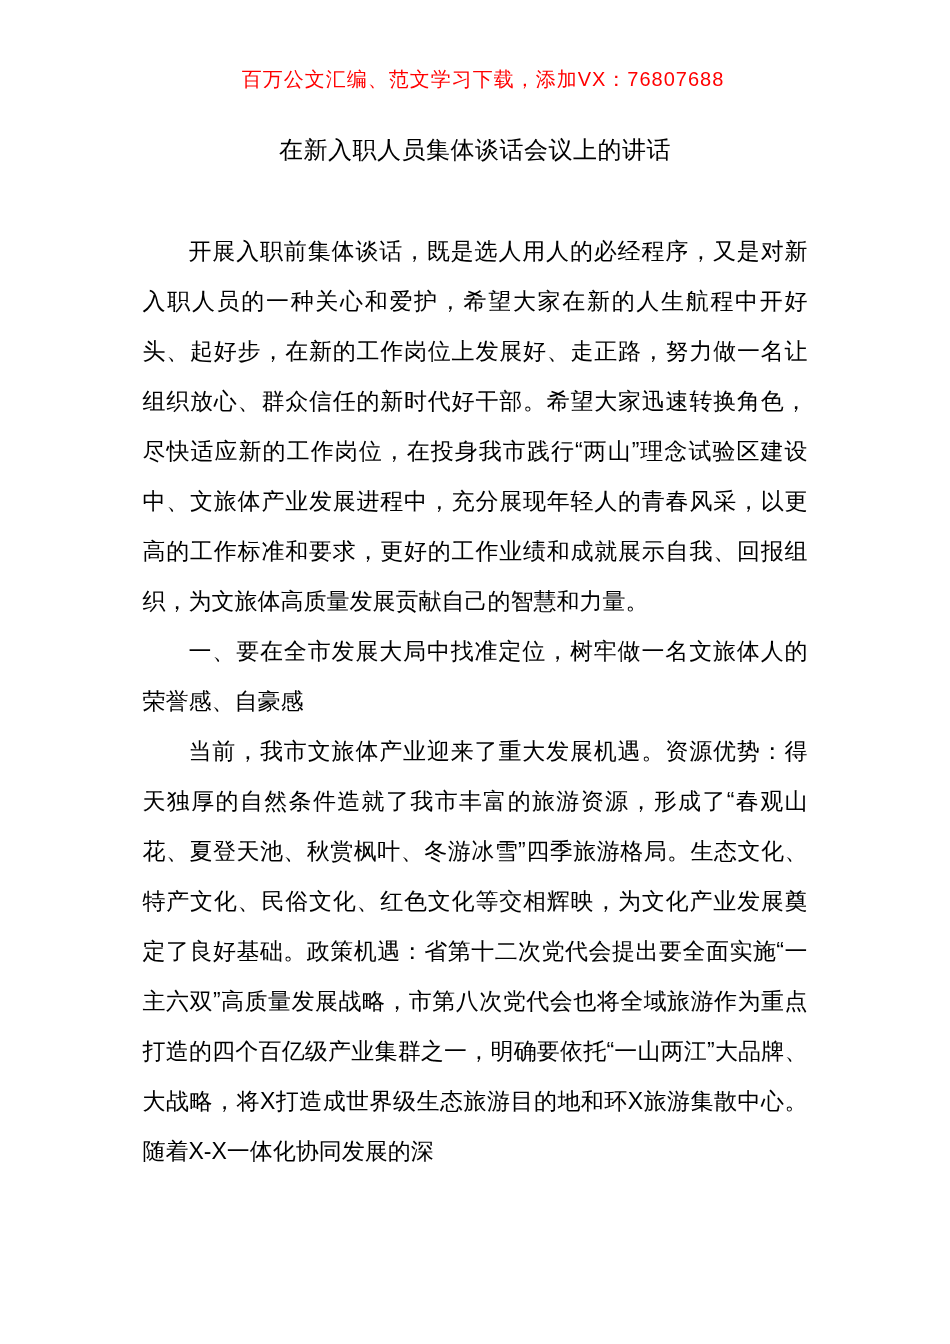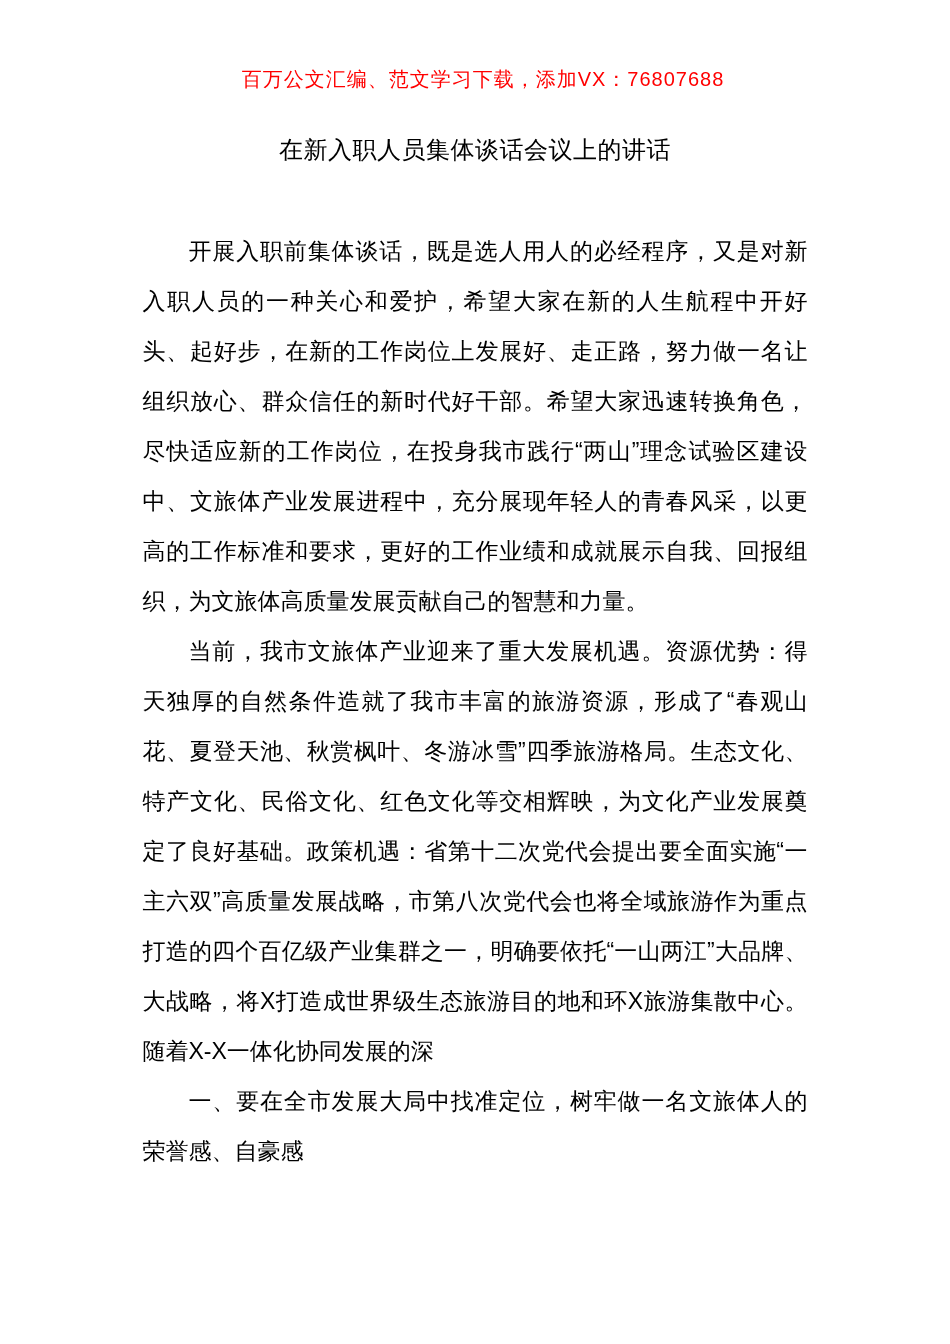--- a/index.html
+++ b/index.html
@@ -53,17 +53,17 @@
 <body>
 
 <div class="page">
 
   <div class="notice">百万公文汇编、范文学习下载，添加VX：76807688</div>
 
   <h1 class="doc-title">在新入职人员集体谈话会议上的讲话</h1>
 
   <div class="content">
     <p>开展入职前集体谈话，既是选人用人的必经程序，又是对新入职人员的一种关心和爱护，希望大家在新的人生航程中开好头、起好步，在新的工作岗位上发展好、走正路，努力做一名让组织放心、群众信任的新时代好干部。希望大家迅速转换角色，尽快适应新的工作岗位，在投身我市践行“两山”理念试验区建设中、文旅体产业发展进程中，充分展现年轻人的青春风采，以更高的工作标准和要求，更好的工作业绩和成就展示自我、回报组织，为文旅体高质量发展贡献自己的智慧和力量。</p>
+    <p>一、要在全市发展大局中找准定位，树牢做一名文旅体人的荣誉感、自豪感</p>
     <p>当前，我市文旅体产业迎来了重大发展机遇。资源优势：得天独厚的自然条件造就了我市丰富的旅游资源，形成了“春观山花、夏登天池、秋赏枫叶、冬游冰雪”四季旅游格局。生态文化、特产文化、民俗文化、红色文化等交相辉映，为文化产业发展奠定了良好基础。政策机遇：省第十二次党代会提出要全面实施“一主六双”高质量发展战略，市第八次党代会也将全域旅游作为重点打造的四个百亿级产业集群之一，明确要依托“一山两江”大品牌、大战略，将X打造成世界级生态旅游目的地和环X旅游集散中心。随着X-X一体化协同发展的深</p>
-    <p>一、要在全市发展大局中找准定位，树牢做一名文旅体人的荣誉感、自豪感</p>
   </div>
 
 </div>
 
 </body></html>

